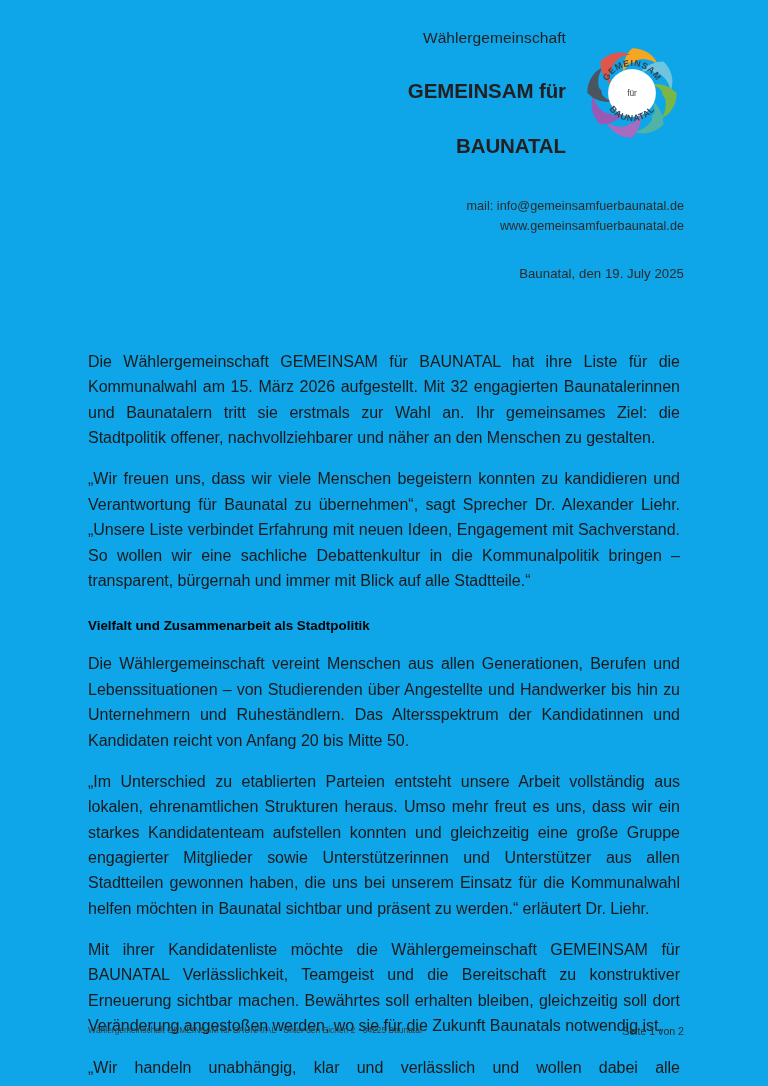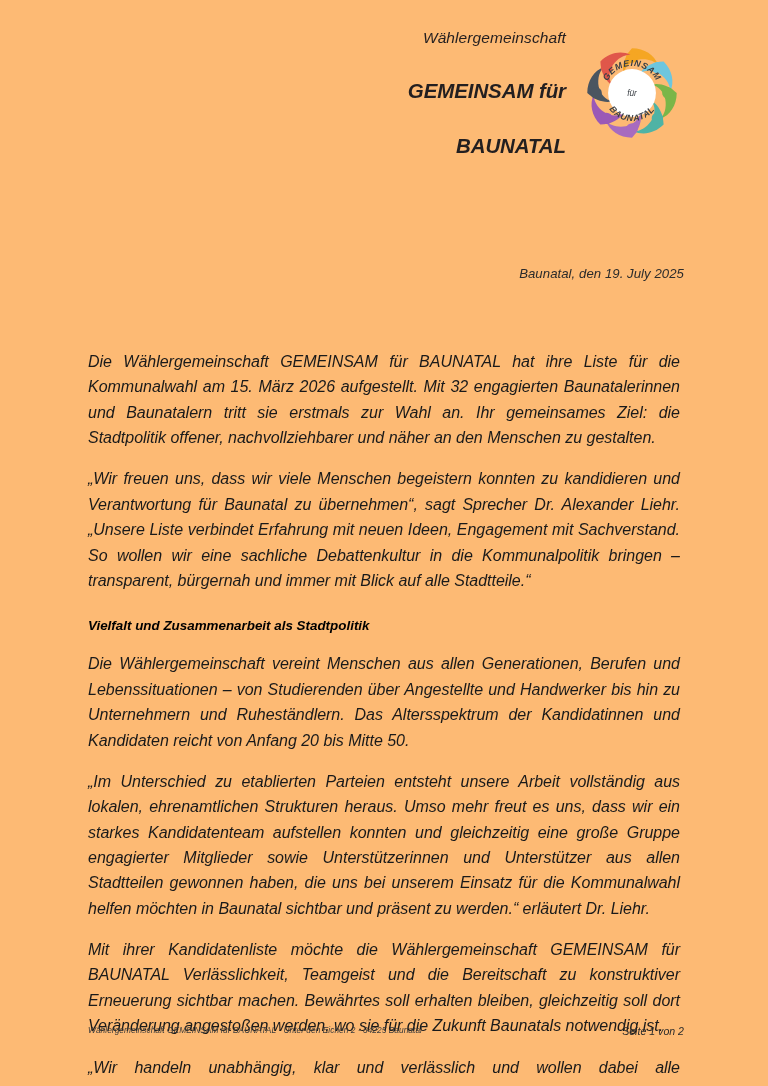--- a/index.html
+++ b/index.html
@@ -13,22 +13,21 @@
     height: 1086px;
     position: relative;
     font-family: "Liberation Sans", sans-serif;
     color: #1a1a1a;
     overflow: hidden;
   }
 
   .page {
     position: absolute;
     inset: 0;
-    background: #fdba74;
-    font-style: italic;
+    background: #0ea5e9;
   }
 
   
   .header {
     position: absolute;
     top: 30px;
     right: 84px;
     display: flex;
     align-items: center;
     gap: 14px;
@@ -208,20 +207,24 @@
           <textPath href="#arcTop" startOffset="50%" text-anchor="middle">GEMEINSAM</textPath>
         </text>
         <text font-family="Liberation Sans, sans-serif" font-size="17" font-weight="700" fill="#3a3f45" letter-spacing="1.4">
           <textPath href="#arcBot" startOffset="50%" text-anchor="middle">BAUNATAL</textPath>
         </text>
         <text x="100" y="106" font-family="Liberation Sans, sans-serif" font-size="16" font-weight="400" fill="#3a3f45" text-anchor="middle">für</text>
       </svg>
     </div>
   </div>
 
+  <div class="contact">
+    <div>mail: info@gemeinsamfuerbaunatal.de</div>
+    <div>www.gemeinsamfuerbaunatal.de</div>
+  </div>
 
   <div class="datum">Baunatal, den 19. July 2025</div>
 
   <div class="content">
 
     <p class="para">Die Wählergemeinschaft GEMEINSAM für BAUNATAL hat ihre Liste für die Kommunalwahl am 15. März 2026 aufgestellt. Mit 32 engagierten Baunatalerinnen und Baunatalern tritt sie erstmals zur Wahl an. Ihr gemeinsames Ziel: die Stadtpolitik offener, nachvollziehbarer und näher an den Menschen zu gestalten.</p>
     <p class="para">„Wir freuen uns, dass wir viele Menschen begeistern konnten zu kandidieren und Verantwortung für Baunatal zu übernehmen“, sagt Sprecher Dr. Alexander Liehr. „Unsere Liste verbindet Erfahrung mit neuen Ideen, Engagement mit Sachverstand. So wollen wir eine sachliche Debattenkultur in die Kommunalpolitik bringen – transparent, bürgernah und immer mit Blick auf alle Stadtteile.“</p>
 
     <h2 class="subhead">Vielfalt und Zusammenarbeit als Stadtpolitik</h2>
 

